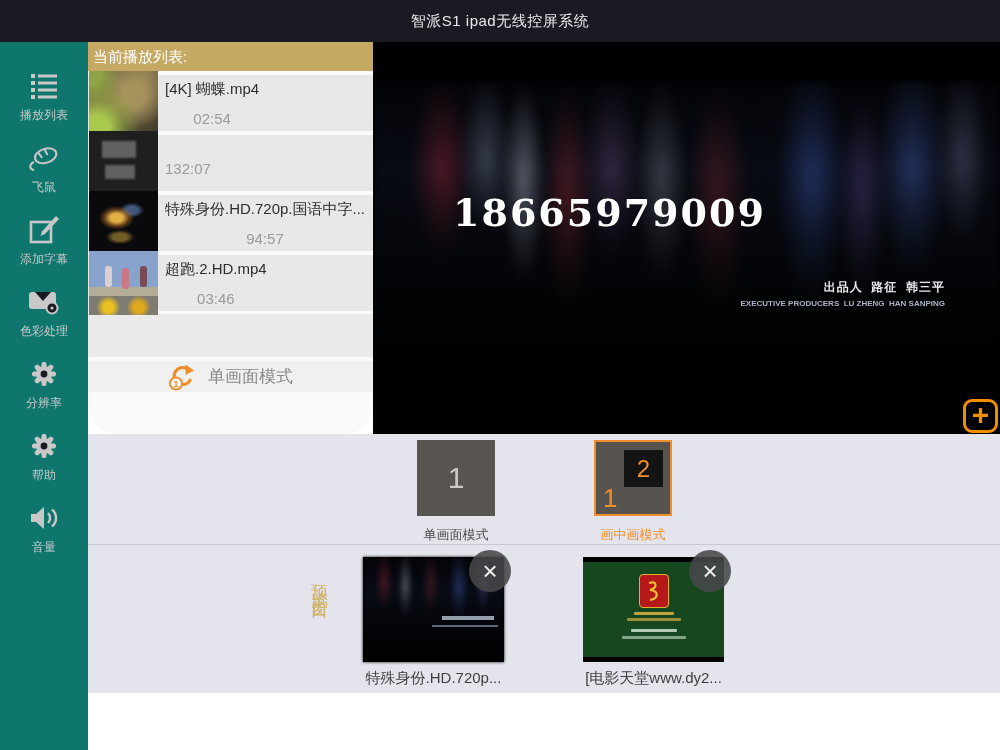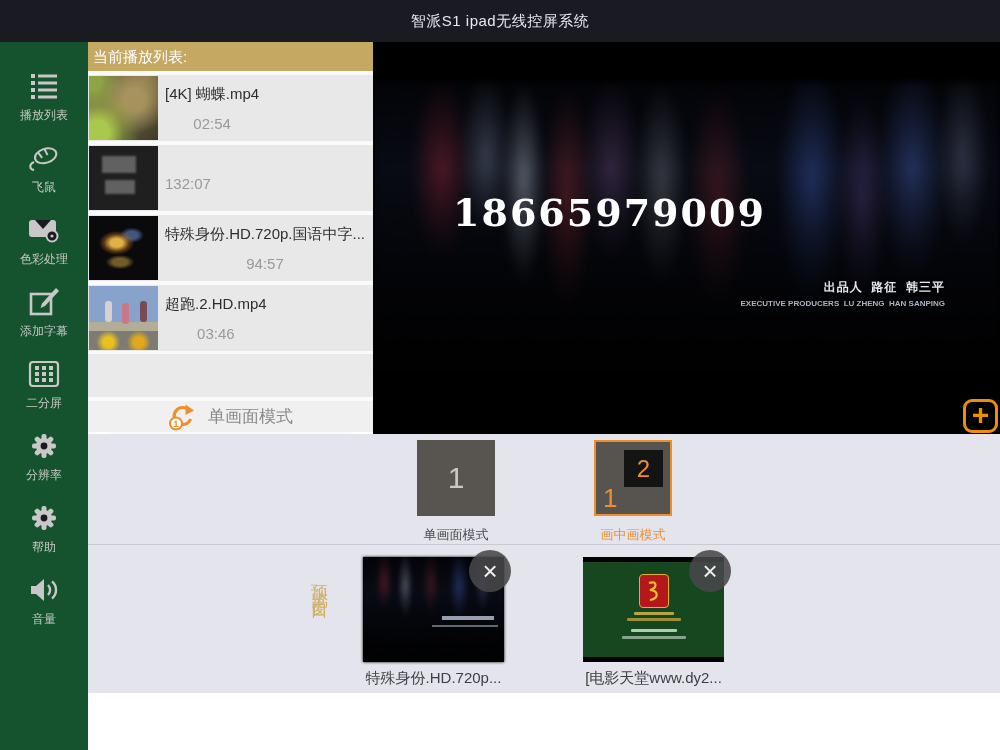--- a/index.html
+++ b/index.html
@@ -6,32 +6,32 @@
   html,body { background:#fff; }
   body { font-family:"Liberation Sans","DejaVu Sans",sans-serif; }
   .app { position:relative; width:1000px; height:750px; overflow:hidden; background:#fff; }
 
   
   .topbar { position:absolute; left:0; top:0; width:1000px; height:42px; background:#1a1a22;
             display:flex; align-items:center; justify-content:center; }
   .topbar .title { color:#e8e8ea; font-size:15px; letter-spacing:.5px; }
 
   
-  .sidebar { position:absolute; left:0; top:42px; width:88px; height:708px; background:#14532d;
+  .sidebar { position:absolute; left:0; top:42px; width:88px; height:708px; background:#0f766e;
              display:flex; flex-direction:column; align-items:center; padding-top:18px; }
   .side-item { width:88px; height:72px; display:flex; flex-direction:column; align-items:center;
                justify-content:center; cursor:pointer; }
   .side-item .ico { height:34px; display:flex; align-items:center; justify-content:center; }
   .side-item .lbl { margin-top:4px; font-size:12px; color:#c8c8c8; }
   .sidebar svg { display:block; }
 
   
   .playlist { position:absolute; left:88px; top:42px; width:285px; height:392px; background:#fafafa;border-radius:30px; }
   .pl-header { height:29px; line-height:29px; background:#c5a963; color:#fff; font-size:15px; padding-left:5px; }
-  .pl-item { height:66px; background:#e8e8e8; margin-top:4px; display:flex; align-items:center; cursor:pointer; }
+  .pl-item { height:56px; background:#e8e8e8; margin-top:4px; display:flex; align-items:center; cursor:pointer; }
   .pl-item:first-of-type { margin-top:1px; }
   .pl-thumb { width:69px; height:64px; margin-left:1px; flex:none; position:relative; overflow:hidden; }
   .pl-meta { margin-left:7px; overflow:hidden; }
   .pl-title { font-size:15px; color:#2e2e2e; white-space:nowrap; }
   .pl-dur { font-size:15px; color:#9a9a9a; margin-top:11px;text-align:center; }
   .pl-filler { height:43px; background:#eaeaea; margin-top:3px; }
   .pl-loop { height:31px; background:#f0f0f0; margin-top:4px; display:flex; align-items:center;
              justify-content:center; cursor:pointer; }
   .pl-loop .loop-lbl { font-size:17px; color:#8a8a8a; margin-left:12px; }
 
@@ -181,56 +181,37 @@
             <line x1="14" y1="8" x2="16" y2="14"></line>
             <line x1="21" y1="6.5" x2="22" y2="13"></line>
           </g>
           <path d="M8,19 C3,21 3,26 8,27"></path>
         </svg>
       </span>
       <span class="lbl">飞鼠</span>
     </div>
     <div class="side-item">
       <span class="ico">
+        <svg width="32" height="30" viewBox="0 0 32 30">
+          <rect x="3" y="7" width="20" height="20" fill="none" stroke="#c8c8c8" stroke-width="2.6"></rect>
+          <polygon points="28,1 31,4 17,19 12.5,21 14,16.5" fill="#c8c8c8"></polygon>
+        </svg>
+      </span>
+      <span class="lbl">添加字幕</span>
+    </div>
+    <div class="side-item">
+      <span class="ico">
         <svg width="34" height="28" viewBox="0 0 34 28">
           <rect x="2" y="4" width="27" height="17" rx="3" fill="#c8c8c8"></rect>
           <polygon points="8,4 24,4 16,13" fill="#1a1a22"></polygon>
           <circle cx="25" cy="20" r="5.5" fill="#1a1a22" stroke="#c8c8c8" stroke-width="2"></circle>
           <circle cx="25" cy="20" r="1.6" fill="#c8c8c8"></circle>
         </svg>
       </span>
       <span class="lbl">色彩处理</span>
-    </div>
-    <div class="side-item">
-      <span class="ico">
-        <svg width="32" height="30" viewBox="0 0 32 30">
-          <rect x="3" y="7" width="20" height="20" fill="none" stroke="#c8c8c8" stroke-width="2.6"></rect>
-          <polygon points="28,1 31,4 17,19 12.5,21 14,16.5" fill="#c8c8c8"></polygon>
-        </svg>
-      </span>
-      <span class="lbl">添加字幕</span>
-    </div>
-    <div class="side-item">
-      <span class="ico">
-        <svg width="32" height="28" viewBox="0 0 32 28">
-          <rect x="2" y="2" width="28" height="24" rx="3" fill="none" stroke="#c8c8c8" stroke-width="2.2"></rect>
-          <g fill="#c8c8c8">
-            <rect x="7" y="6" width="4" height="4"></rect>
-              <rect x="14" y="6" width="4" height="4"></rect>
-              <rect x="21" y="6" width="4" height="4"></rect>
-            <rect x="7" y="12" width="4" height="4"></rect>
-              <rect x="14" y="12" width="4" height="4"></rect>
-              <rect x="21" y="12" width="4" height="4"></rect>
-            <rect x="7" y="18" width="4" height="4"></rect>
-              <rect x="14" y="18" width="4" height="4"></rect>
-              <rect x="21" y="18" width="4" height="4"></rect>
-          </g>
-        </svg>
-      </span>
-      <span class="lbl">二分屏</span>
     </div>
     <div class="side-item">
       <span class="ico">
         <svg width="30" height="30" viewBox="0 0 30 30">
           <g fill="#c8c8c8">
             <rect x="3" y="12.5" width="24" height="5" rx="2"></rect>
             <rect x="3" y="12.5" width="24" height="5" rx="2" transform="rotate(45 15 15)"></rect>
             <rect x="3" y="12.5" width="24" height="5" rx="2" transform="rotate(90 15 15)"></rect>
             <rect x="3" y="12.5" width="24" height="5" rx="2" transform="rotate(135 15 15)"></rect>
             <circle cx="15" cy="15" r="8"></circle>

